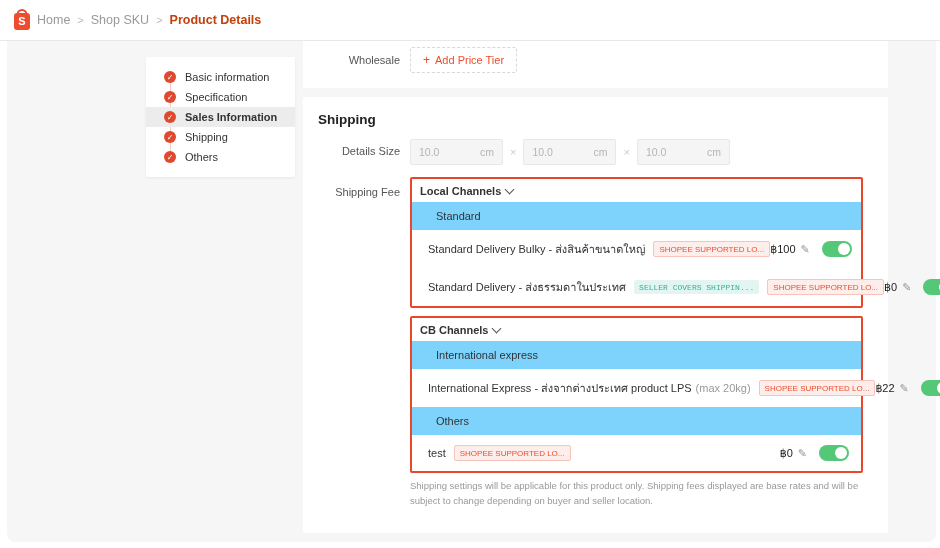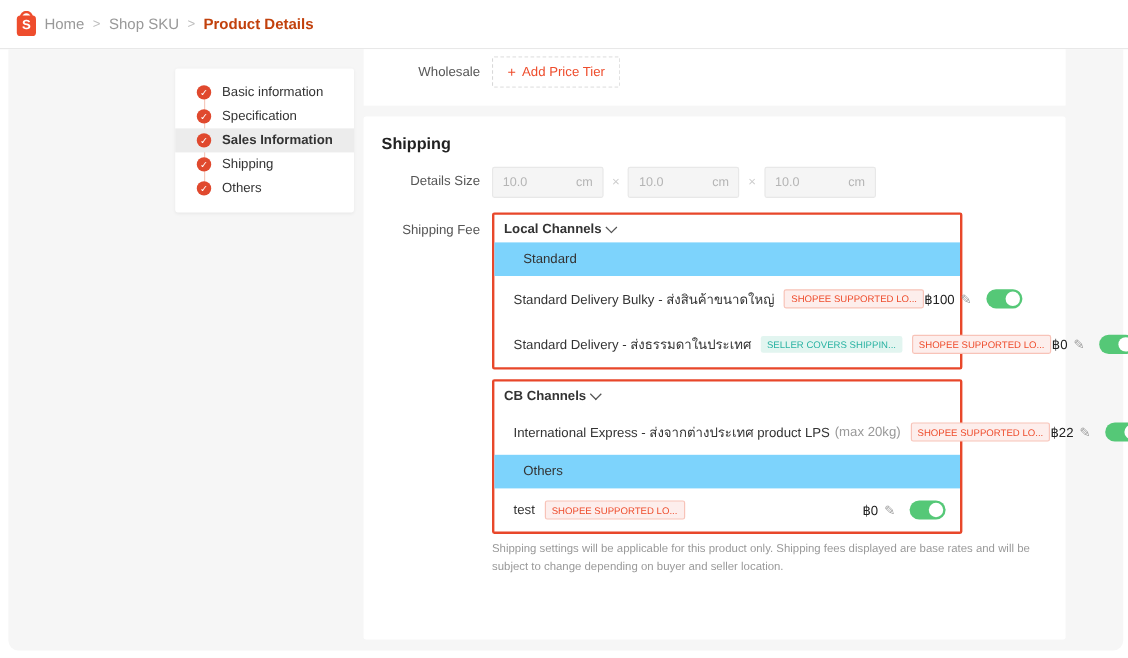--- a/index.html
+++ b/index.html
@@ -55,33 +55,33 @@
   .w-label { padding-top:6px; }
   .input-box { width:93px; height:26px; background:#f5f5f5; border:1px solid #e8e8e8; border-radius:2px;
                display:flex; align-items:center; justify-content:space-between; padding:0 8px;
                font-size:10.5px; color:#b5b5b5; }
   .p-row { margin-top:12px; }
   .times { color:#ccc; font-size:11px; margin:0 7px; padding-top:7px; }
   .fee-row { margin-top:12px; }
   .fee-label { padding-top:9px; }
 
   
-  .group-box { width:392px; border:2px solid #e8472a; border-radius:2px; background:#fff; }
+  .group-box { width:453px; border:2px solid #e8472a; border-radius:2px; background:#fff; }
   .group-box + .group-box { margin-top:8px; }
   .group-header { display:flex; align-items:center; gap:5px; padding:6px 8px 5px 8px; font-size:11px;
                   font-weight:bold; color:#333; cursor:pointer; }
   .chev { width:7px; height:7px; border-right:1.5px solid #555; border-bottom:1.5px solid #555;
           transform:rotate(45deg); margin-top:-3px; }
   .subheader { background:#7dd3fc; padding:8px 24px; font-size:11px; color:#333; }
   .ch-row { display:flex; align-items:center; padding:10px 12px 10px 16px; font-size:11px; color:#333; }
   .ch-name { white-space:nowrap;text-align:center; }
   .ch-note { color:#999; margin-left:4px; white-space:nowrap; }
   .badge { font-size:8px; padding:2.5px 5px; border-radius:2px; margin-left:8px; white-space:nowrap; }
   .badge.red { background:#fdeeec; color:#ee4d2d; border:1px solid #f8c3b8; }
-  .badge.teal { background:#e2f5f0; color:#2bb3a3; }
+  .badge.teal { background:#e2f5f0; color:#2bb3a3;font-family:Liberation Mono, monospace; }
   .ch-spacer { flex:1; }
   .price { font-size:11px; color:#222; margin-right:5px; white-space:nowrap; }
   .edit-icon { color:#999; font-size:11px; margin-right:12px; cursor:pointer; }
   .toggle { width:30px; height:16px; border-radius:8px; background:#55c877; position:relative; flex:0 0 auto; cursor:pointer; }
   .toggle::after { content:""; position:absolute; right:2px; top:2px; width:12px; height:12px;
                    border-radius:50%; background:#fff; }
 
   .ship-hint { font-size:9.5px; color:#999; margin-top:6px; width:462px; line-height:1.55; }
 </style>
 </head>
@@ -189,20 +189,21 @@
             <span class="edit-icon">✎</span>
             <span class="toggle"></span>
           </div>
         </div>
 
         <div class="group-box">
           <div class="group-header">
             <span>CB Channels</span>
             <span class="chev"></span>
           </div>
+          <div class="subheader">International express</div>
 
           <div class="ch-row">
             <span class="ch-name">International Express - ส่งจากต่างประเทศ product LPS</span>
             <span class="ch-note">(max 20kg)</span>
             <span class="badge red">SHOPEE SUPPORTED LO...</span>
             <span class="ch-spacer"></span>
             <span class="price">฿22</span>
             <span class="edit-icon">✎</span>
             <span class="toggle"></span>
           </div>

